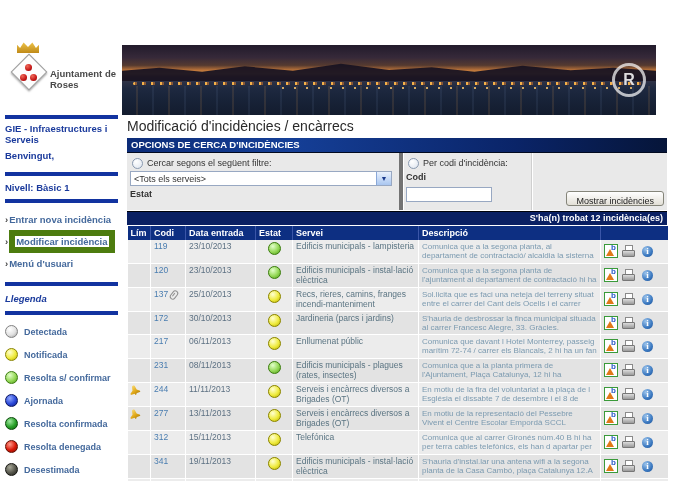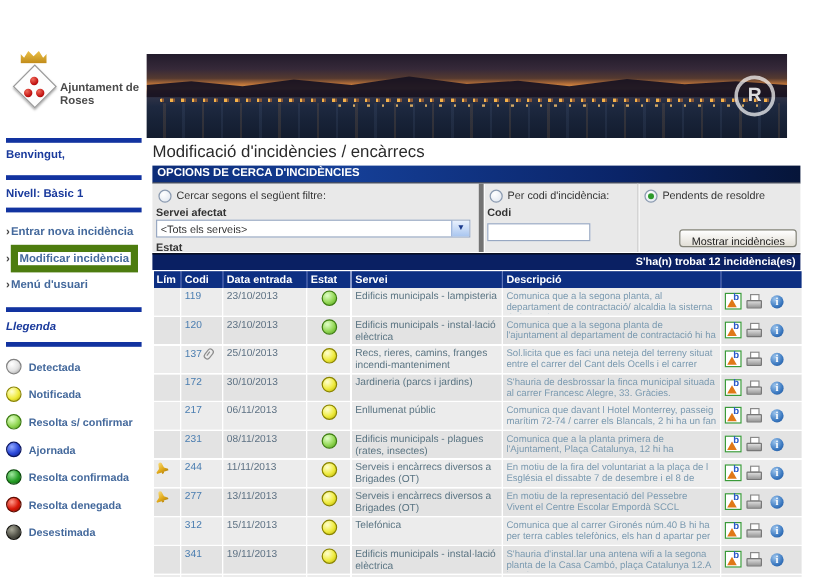--- a/index.html
+++ b/index.html
@@ -138,20 +138,21 @@
   <div class="base"></div>
   <div class="mountains"></div>
   <div class="lights"></div>
   <div class="lights2"></div>
   <div class="reflect"></div>
   <div class="rmark">R</div>
 </div>
 
 <div class="sidebar">
   <div class="bar"></div>
+  <div class="app-title">GIE - Infraestructures i Serveis</div>
   <div class="welcome">Benvingut,</div>
   <div class="bar b2"></div>
   <div class="level">Nivell: Bàsic 1</div>
   <div class="bar b3"></div>
   <nav class="menu" id="menu">
       <div class="menu-item"><span class="arr">›</span><span class="lbl">Entrar nova incidència</span></div>
       <div class="menu-item active"><span class="arr">›</span><span class="lbl">Modificar incidència</span></div>
       <div class="menu-item"><span class="arr">›</span><span class="lbl">Menú d'usuari</span></div>
     </nav>
   <div class="bar b4"></div>
@@ -194,40 +195,35 @@
   <h1 class="page-title">Modificació d'incidències / encàrrecs</h1>
 
   <div class="opcions-bar">OPCIONS DE CERCA D'INCIDÈNCIES</div>
 
   <div class="search-panel">
     <div class="sp-col sp-col1">
       <div class="radio-row">
         <span class="radio"></span>
         <span>Cercar segons el següent filtre:</span>
       </div>
-      <div class="field-label">Servei afectat</div>
       <div class="select servei">
         <span>&lt;Tots els serveis&gt;</span>
         <span class="arrow">▼</span>
       </div>
       <div class="field-label">Estat</div>
     </div>
     <div class="sp-col sp-col2">
       <div class="radio-row">
         <span class="radio"></span>
         <span>Per codi d'incidència:</span>
       </div>
       <div class="field-label">Codi</div>
       <input class="codi-input" value="" style="">
     </div>
     <div class="sp-col sp-col3">
-      <div class="radio-row">
-        <span class="radio checked"></span>
-        <span>Pendents de resoldre</span>
-      </div>
       <button class="btn">Mostrar incidències</button>
     </div>
   </div>
 
   <div class="results-bar">
     <span>S'ha(n) trobat 12 incidència(es)</span>
   </div>
 
   <table class="inc">
     <colgroup>

